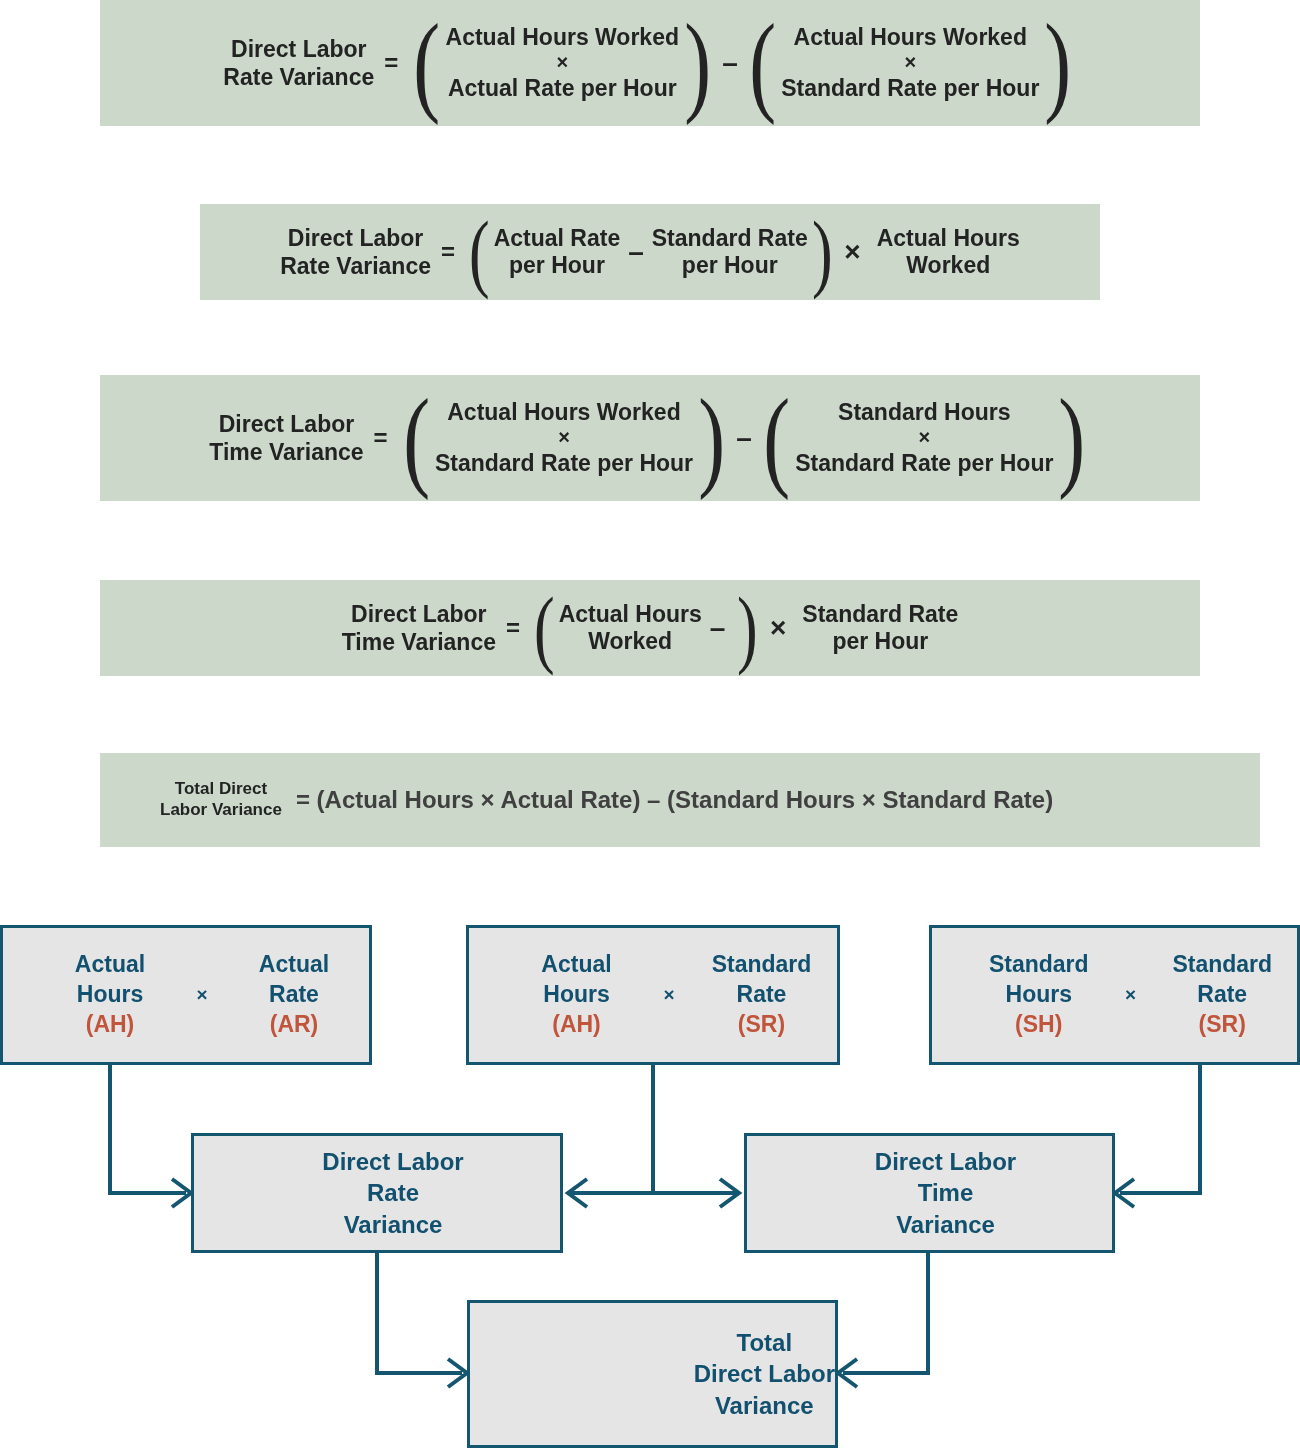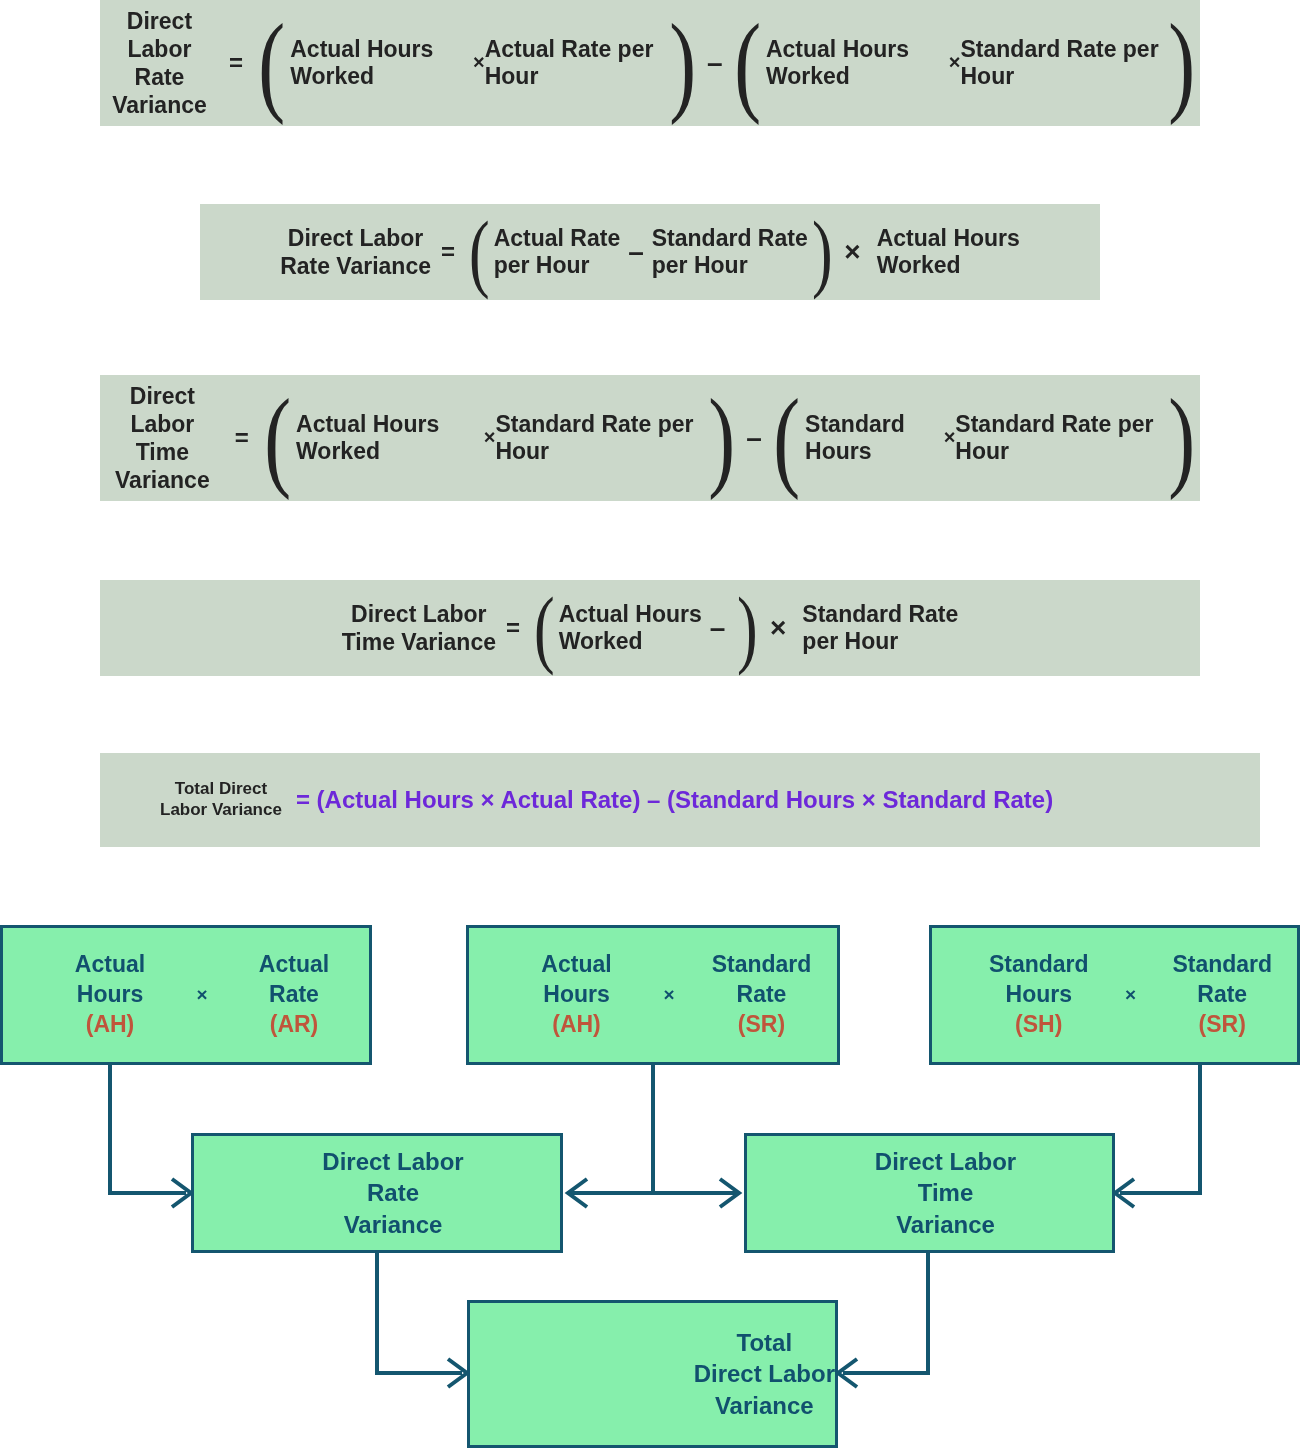--- a/index.html
+++ b/index.html
@@ -38,24 +38,25 @@
   }
   .paren {
     font-family: "Liberation Serif", serif;
     font-weight: normal;
     color: #232323;
     display: inline-block;
     transform: scaleX(0.72);
   }
   .stack3 {
     display: flex;
+    flex-direction: column;
     align-items: center;
     justify-content: center;
     line-height: 1.18;
-    text-align: left;
+    text-align: center;
   }
   .opsign {
     font-weight: bold;
     color: #232323;
   }
   .times-sm { font-size: 20px; }
 
   
   #fbox1 { left: 100px; top: 0px; width: 1100px; height: 126px; }
   #fbox1 .fml-label { font-size: 23px; }
@@ -84,34 +85,34 @@
   #fbox4 { left: 100px; top: 580px; width: 1100px; height: 96px; }
   #fbox4 .fml-label { font-size: 23px; }
   #fbox4 .eq { font-size: 24px; margin: 0 10px; }
   #fbox4 .paren { font-size: 86px; line-height: 0; }
   #fbox4 .stack3 { font-size: 23px; }
   #fbox4 .opsign { font-size: 28px; margin: 0 8px; }
 
   
   #fbox5 { left: 100px; top: 753px; width: 1100px; height: 94px; }
   #fbox5 .fml-label { font-size: 17px; }
-  #fbox5 .inline-eq { font-size: 24px; margin-left: 14px; color: #6d28d9; font-weight: bold; white-space: nowrap; }
+  #fbox5 .inline-eq { font-size: 24px; margin-left: 14px; color: #404040; font-weight: bold; white-space: nowrap; }
 
   
   #diagram {
     position: absolute;
     left: 0;
     top: 900px;
     width: 1300px;
     height: 548px;
   }
   .node {
     position: absolute;
     border: 3px solid #14566f;
-    background: #86efac;
+    background: #e5e5e5;
     box-sizing: border-box;
     display: flex;
     align-items: center;
     justify-content: center;
     padding-left: 32px;
   }
   .factor-row {
     display: flex;
     align-items: center;
     justify-content: center;

